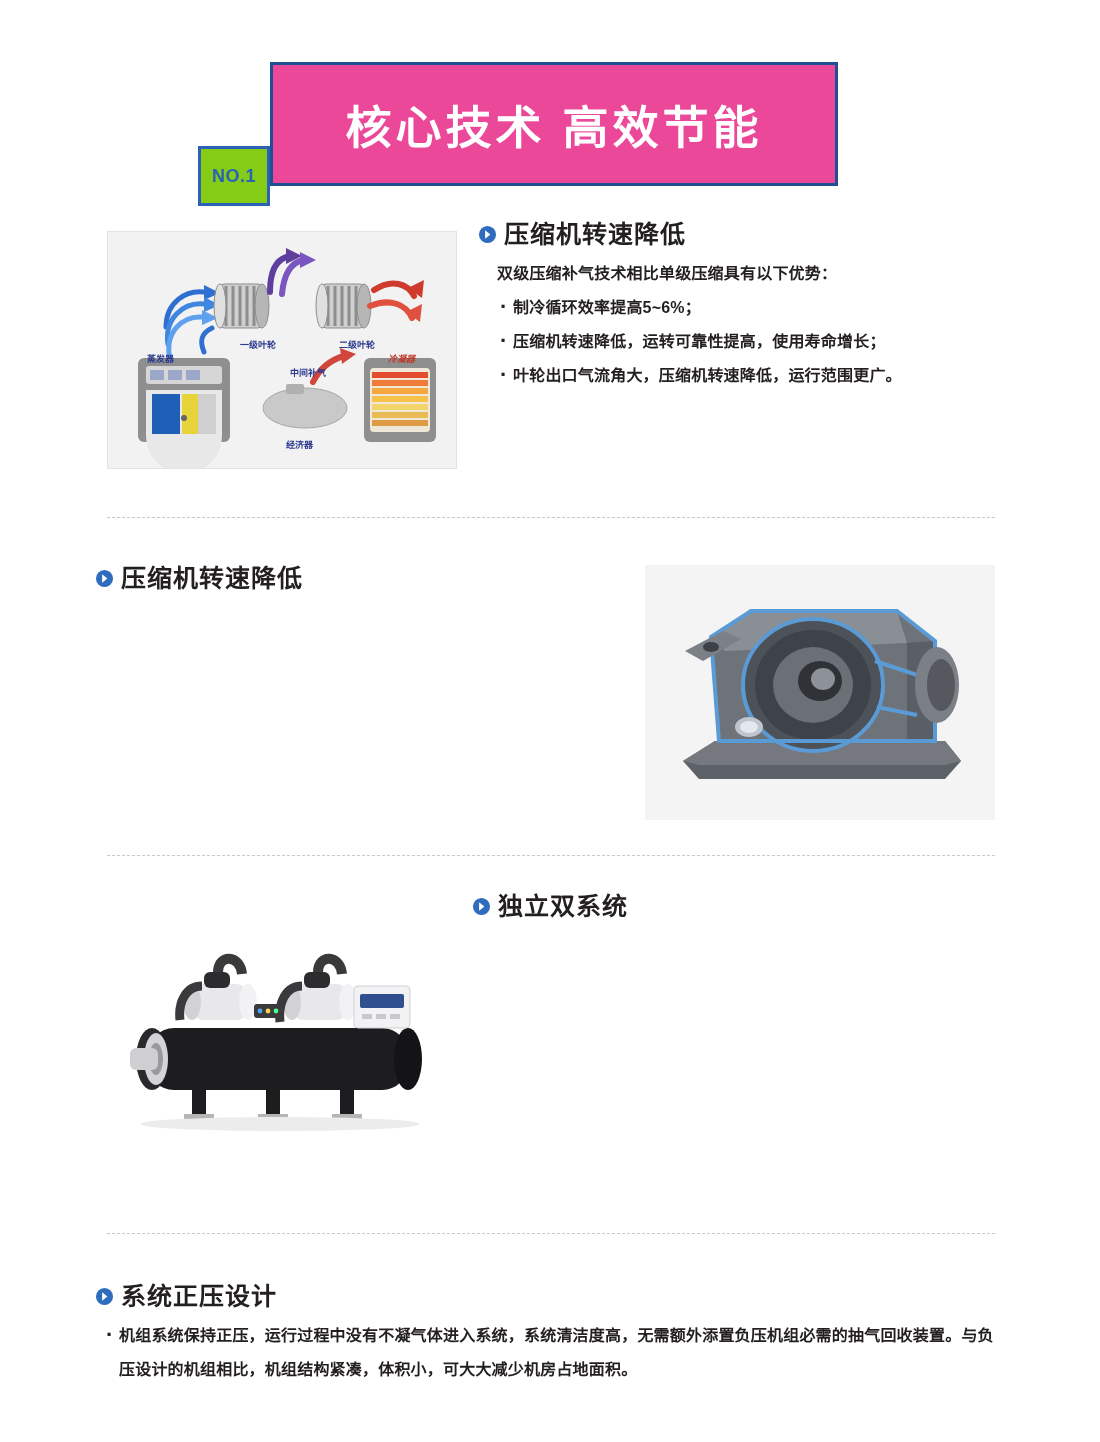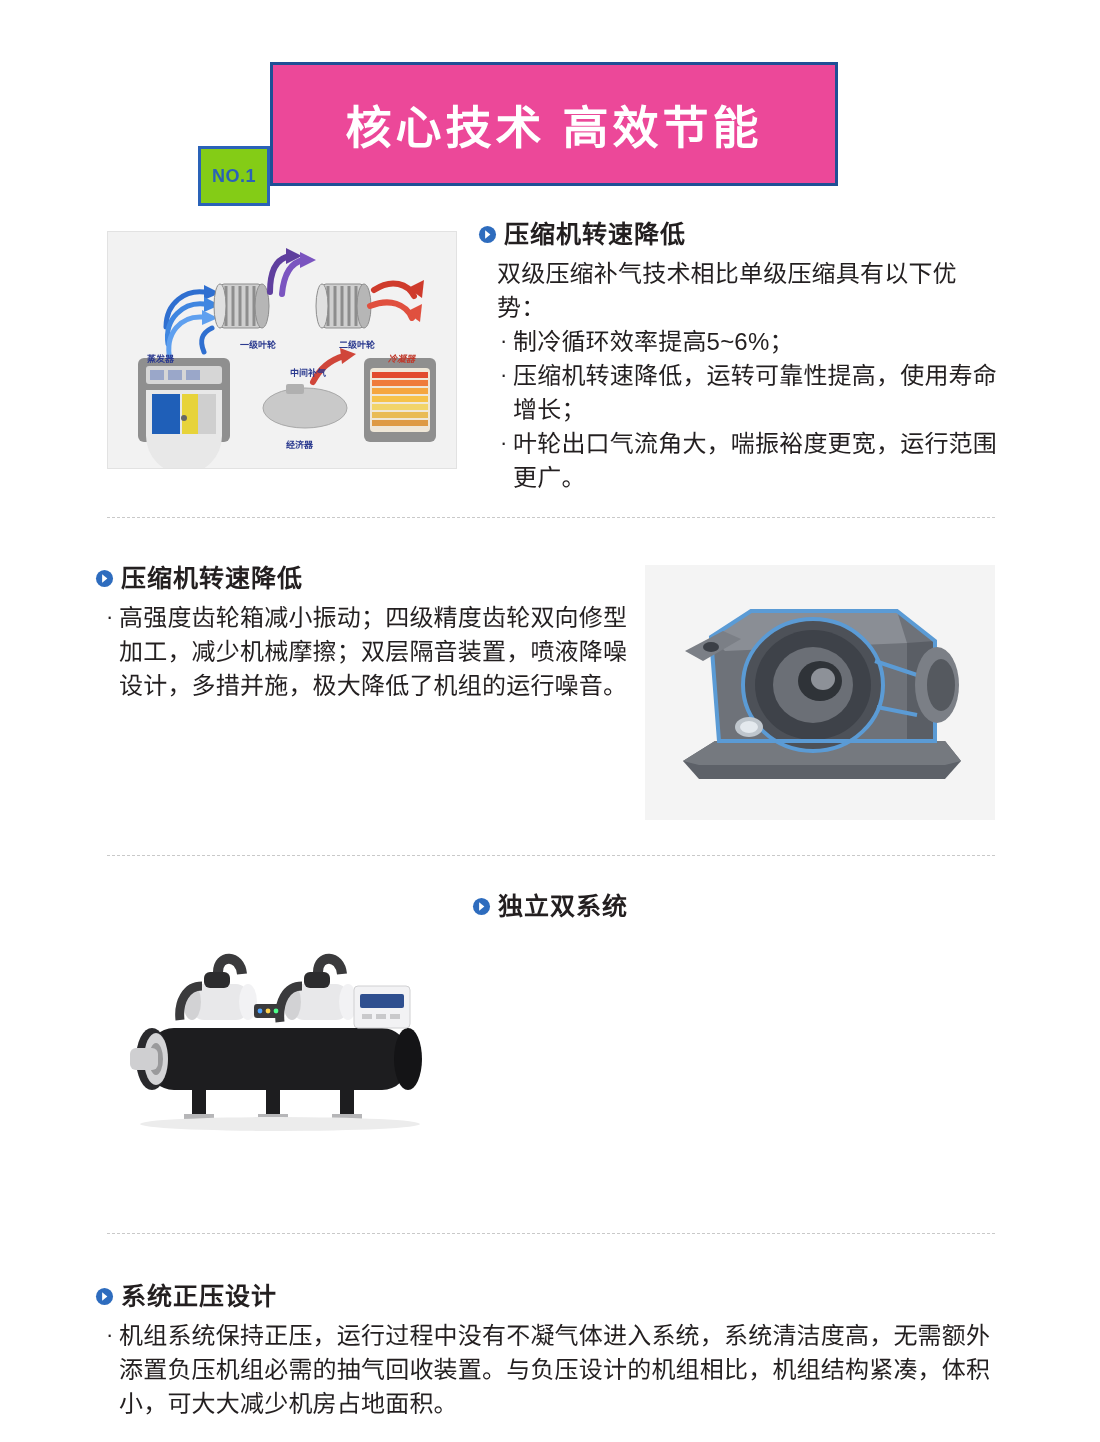--- a/index.html
+++ b/index.html
@@ -67,24 +67,25 @@
   }
   .sec-heading-text {
     font-size: 25px;
     font-weight: bold;
     color: #231f20;
     letter-spacing: 1px;
     line-height: 1;
   }
 
   .body-text {
-    font-size: 24px;
+    font-size: 16px;
     line-height: 34px;
     color: #231f20;
     letter-spacing: 0.2px;
+    font-weight: bold;
   }
   .body-text p { margin: 0; }
   .bullet-line {
     position: relative;
     padding-left: 16px;
   }
   .bullet-line::before {
     content: "·";
     position: absolute;
     left: 3px; top: -1px;
@@ -255,37 +256,34 @@
     <svg class="arrow-icon" viewBox="0 0 20 20">
       <circle cx="10" cy="10" r="9" fill="#2e6cbe"></circle>
       <path d="M7.5 5.5 L13 10 L7.5 14.5 Z" fill="#ffffff"></path>
     </svg>
     <span class="sec-heading-text">压缩机转速降低</span>
   </div>
   <div class="body-text" style="padding-left:19px;">
     <p class="noindent">双级压缩补气技术相比单级压缩具有以下优势：</p>
     <p class="bullet-line">制冷循环效率提高5~6%；</p>
     <p class="bullet-line">压缩机转速降低，运转可靠性提高，使用寿命增长；</p>
-    <p class="bullet-line">叶轮出口气流角大，喘振裕度更宽，运行范围更广。</p>
+    <p class="bullet-line">叶轮出口气流角大，压缩机转速降低，运行范围更广。</p>
   </div>
 </div>
 
 <div class="divider" id="div1"></div>
 
 <div class="section" id="sec2">
   <div class="sec-heading">
     <svg class="arrow-icon" viewBox="0 0 20 20">
       <circle cx="10" cy="10" r="9" fill="#2e6cbe"></circle>
       <path d="M7.5 5.5 L13 10 L7.5 14.5 Z" fill="#ffffff"></path>
     </svg>
     <span class="sec-heading-text">压缩机转速降低</span>
   </div>
-  <div class="body-text" style="padding-left:8px; width:535px;">
-    <p class="bullet-line">高强度齿轮箱减小振动；四级精度齿轮双向修型加工，减少机械摩擦；双层隔音装置，喷液降噪设计，多措并施，极大降低了机组的运行噪音。</p>
-  </div>
 </div>
 
 <div class="img-box" id="fig-gearbox">
   <svg width="350" height="255" viewBox="0 0 350 255">
     <rect x="0" y="0" width="350" height="255" fill="#f4f4f4"></rect>
 
     <path d="M38 196 L70 176 L300 176 L316 196 L300 214 L54 214 Z" fill="#5d6168"></path>
     <path d="M38 196 L70 176 L300 176 L316 196 L300 200 L54 200 Z" fill="#75797f"></path>
 
     <path d="M66 72 L106 46 L252 46 L290 76 L290 176 L74 176 Z" fill="#6e7279"></path>

